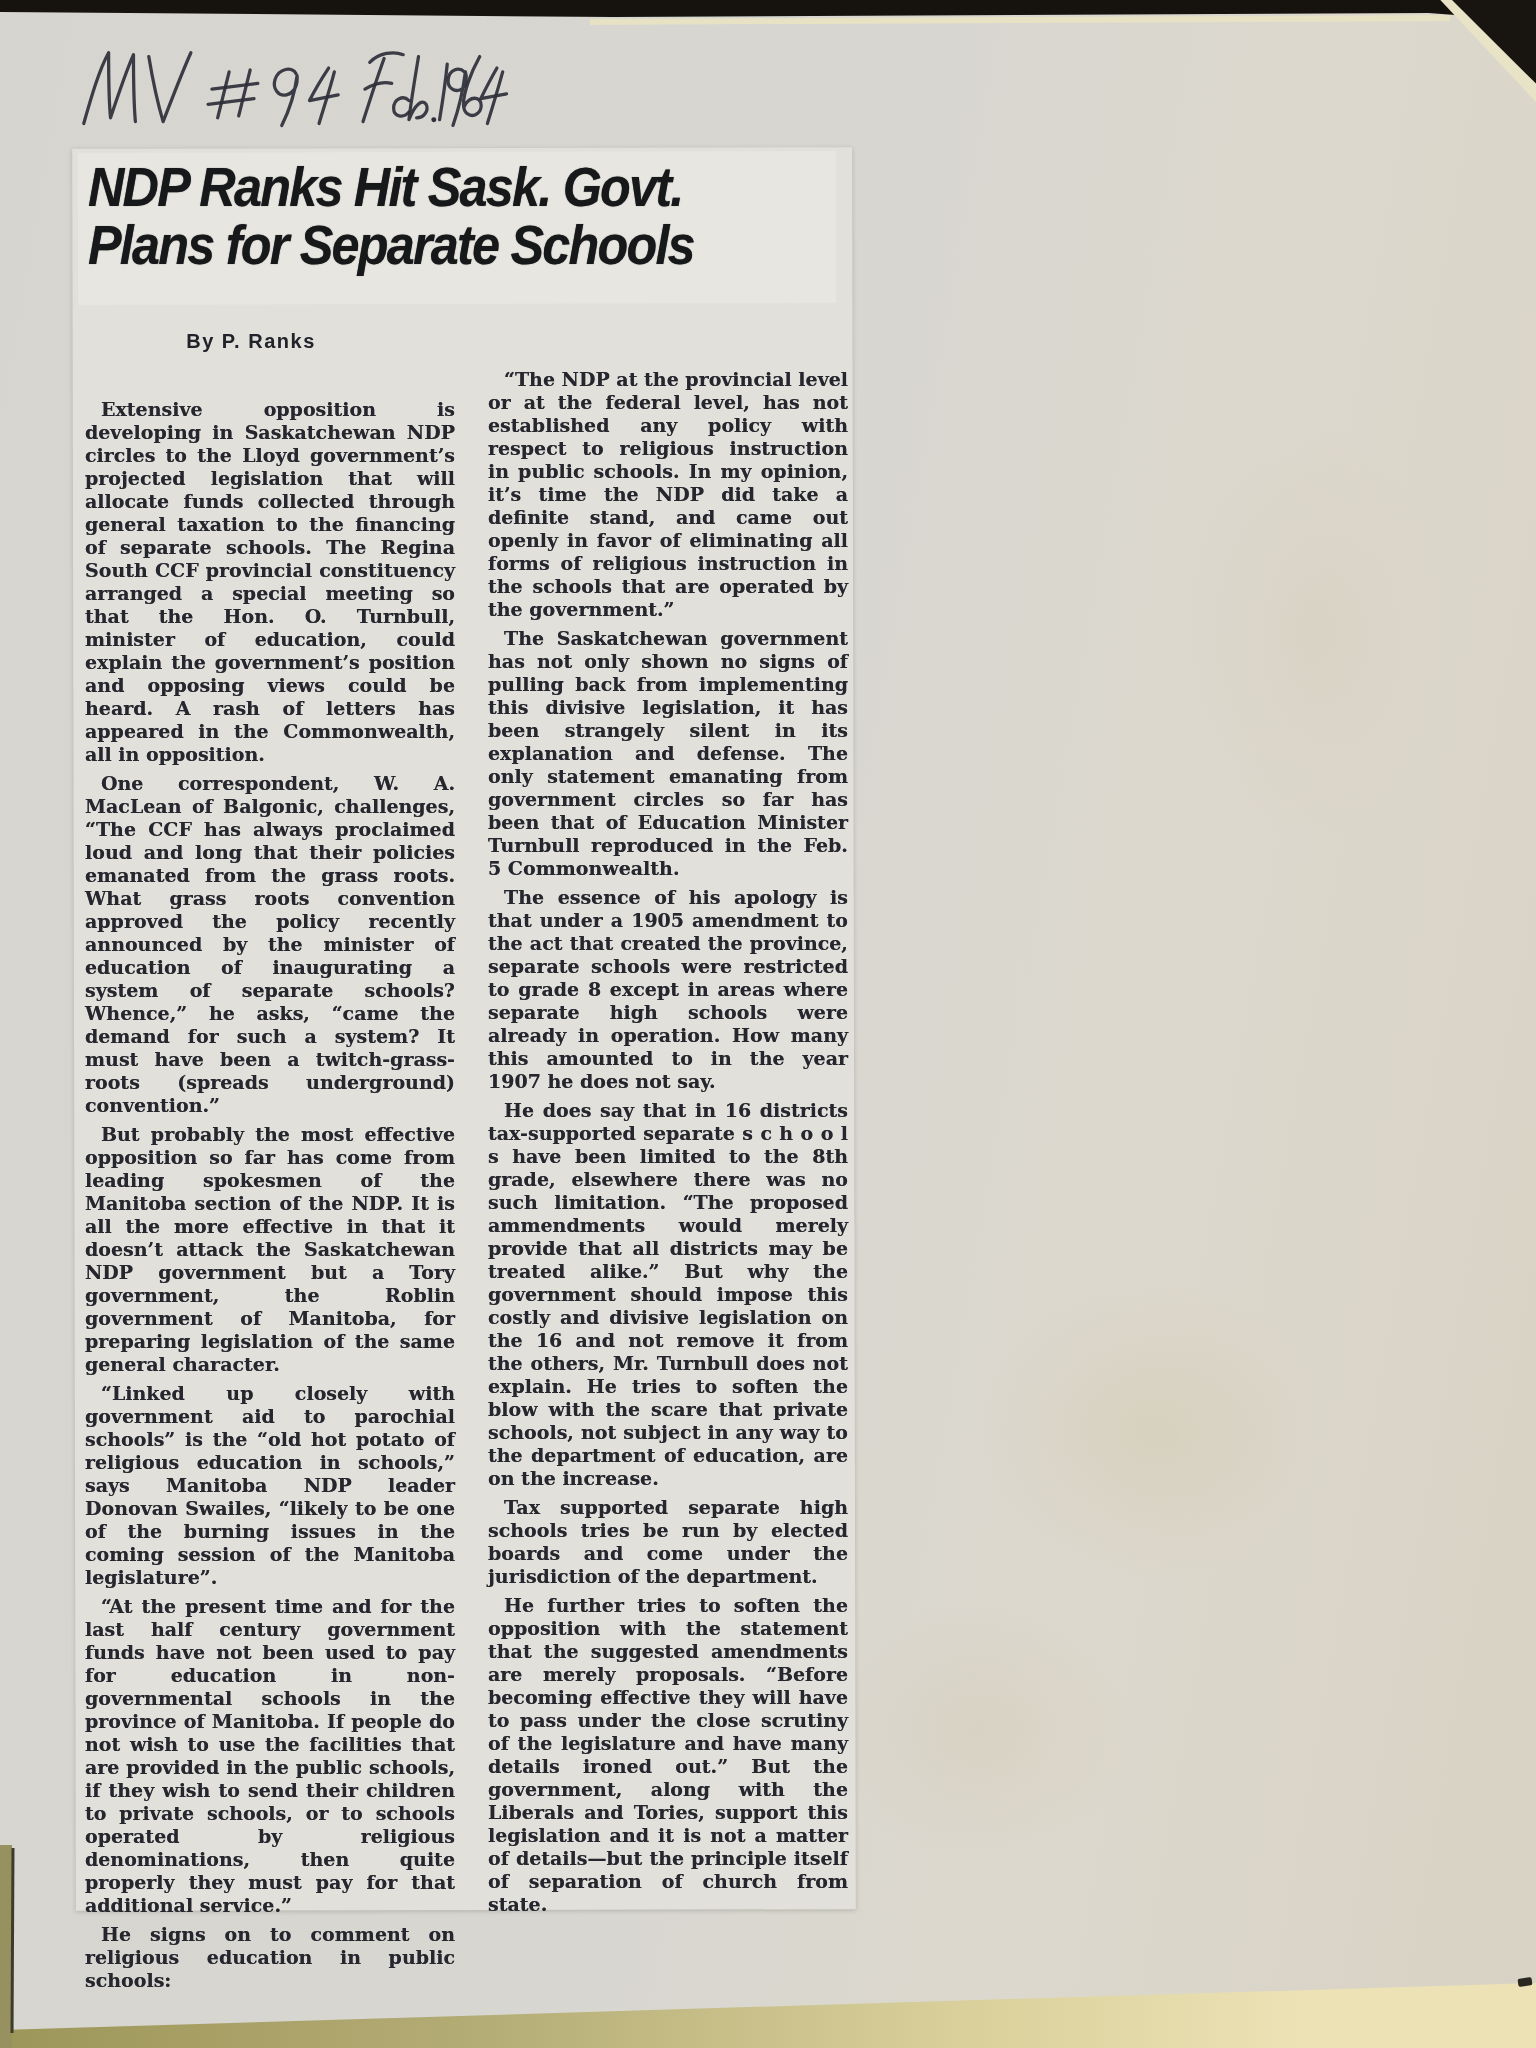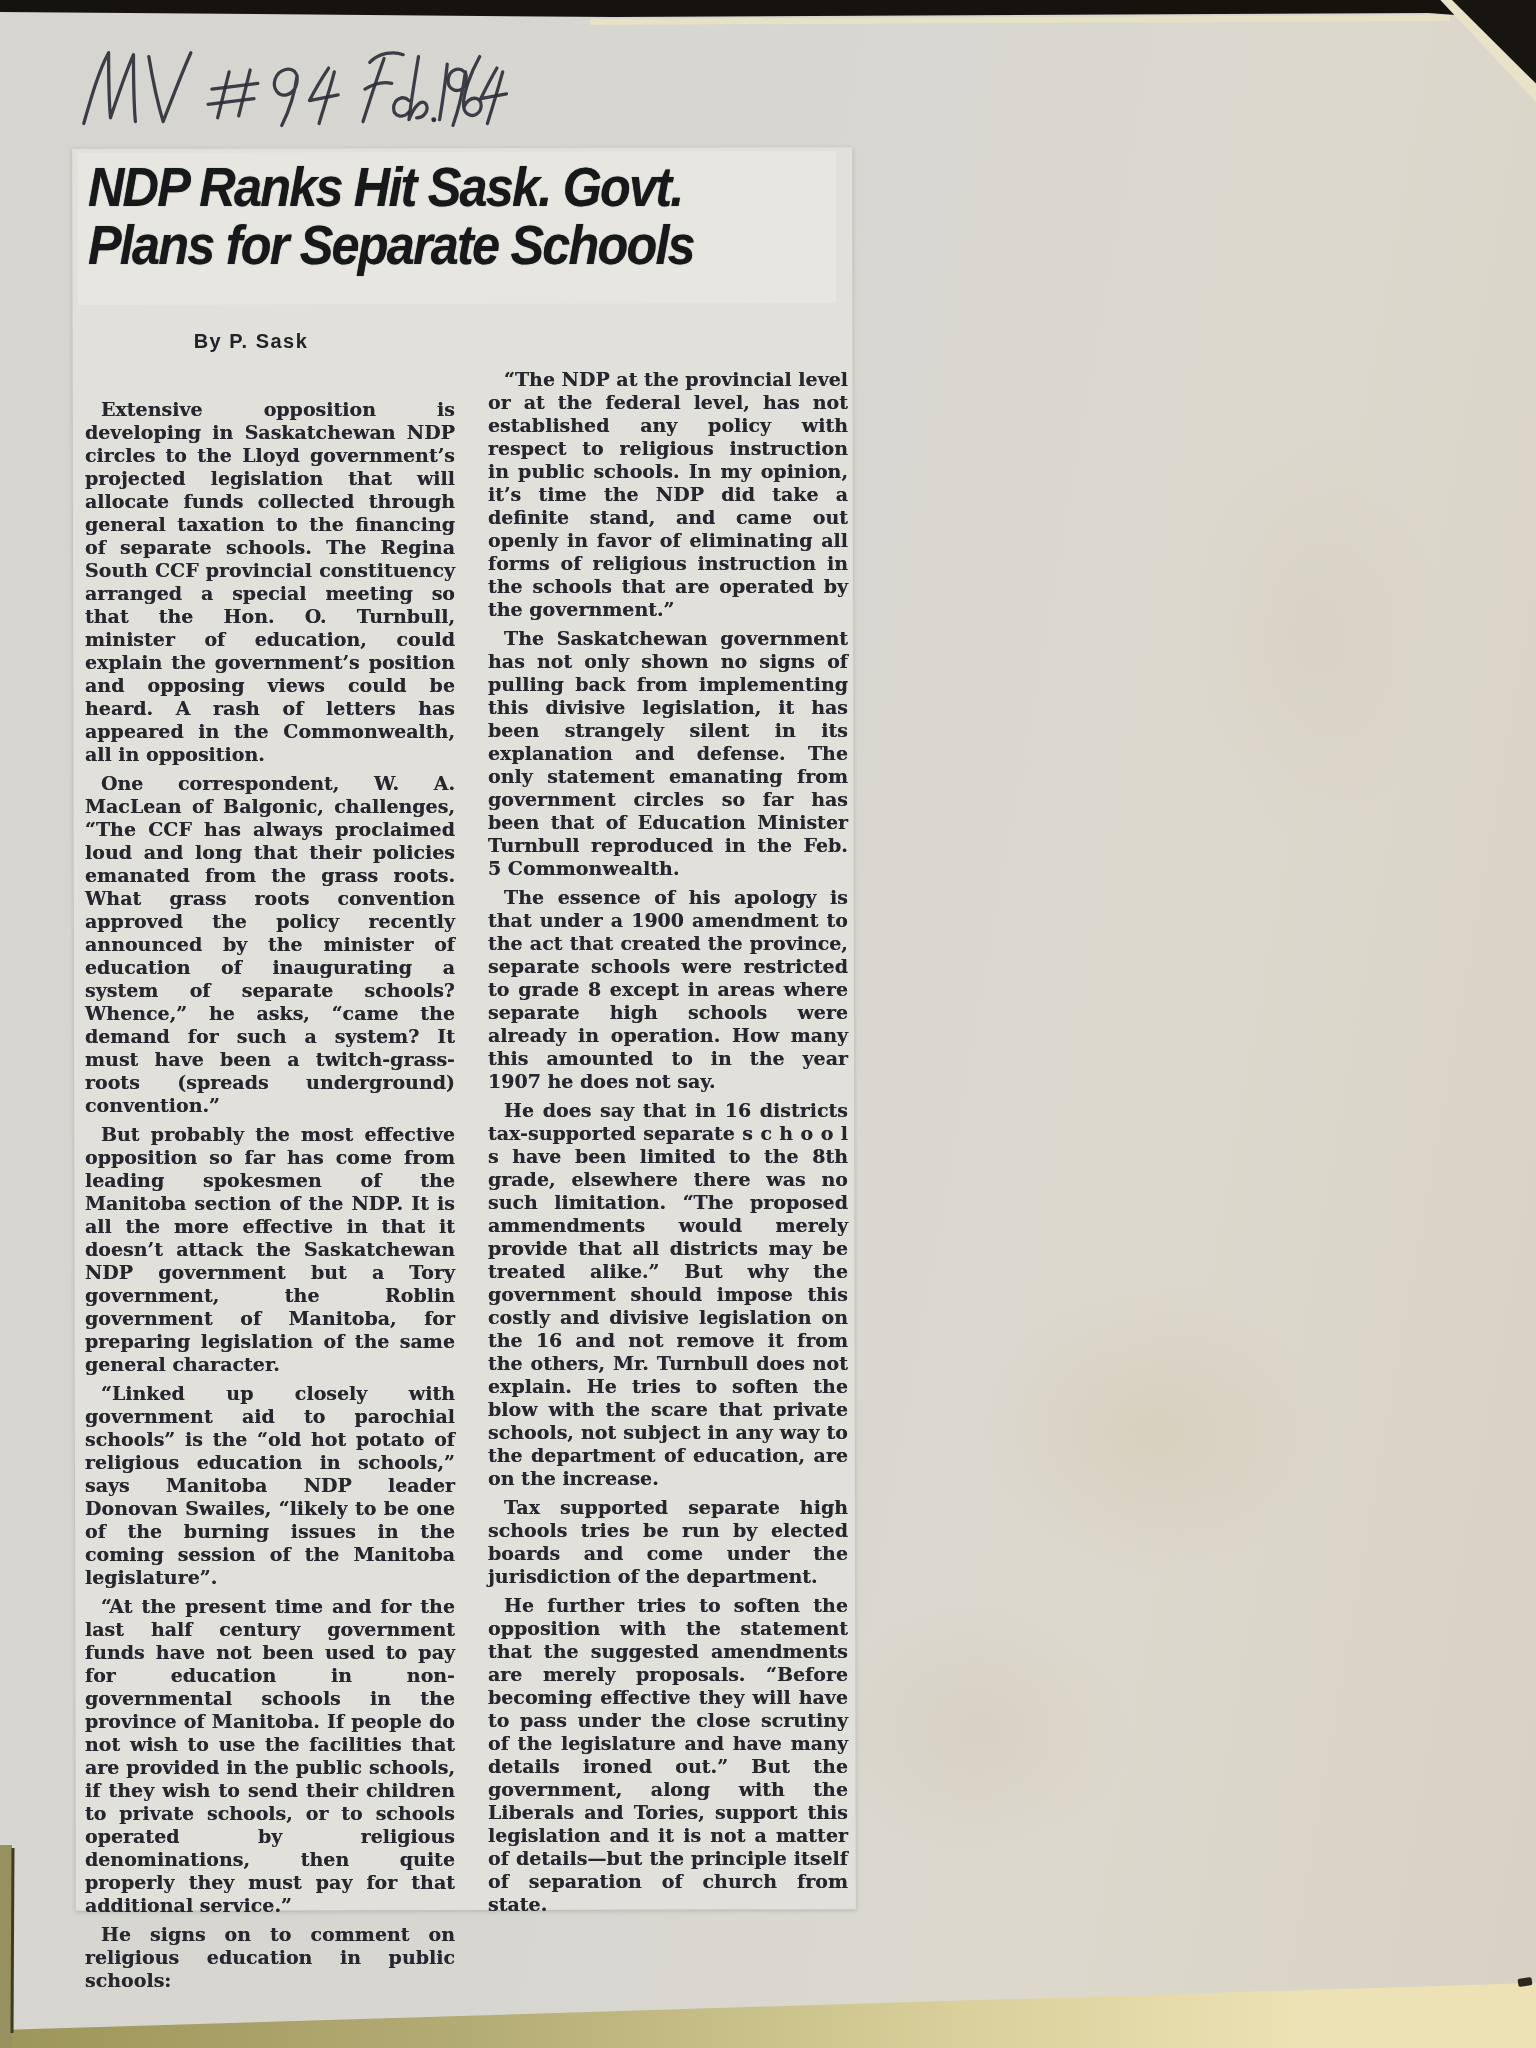--- a/index.html
+++ b/index.html
@@ -105,35 +105,35 @@
   </div>
 
   <div class="clipping-paper"></div>
   <div class="headline-paper"></div>
 
   <div class="headline">
     <div>NDP Ranks Hit Sask. Govt.</div>
     <div>Plans for Separate Schools</div>
   </div>
 
-  <div class="byline">By P. Sask</div>
+  <div class="byline">By P. Ranks</div>
 
   <div class="col col1">
     <p>Extensive opposition is developing in Saskatchewan NDP circles to the Lloyd government’s projected legislation that will allocate funds collected through general taxation to the financing of separate schools. The Regina South CCF provincial constituency arranged a special meeting so that the Hon. O. Turnbull, minister of education, could explain the government’s position and opposing views could be heard. A rash of letters has appeared in the Commonwealth, all in opposition.</p>
     <p>One correspondent, W. A. MacLean of Balgonic, challenges, “The CCF has always proclaimed loud and long that their policies emanated from the grass roots. What grass roots convention approved the policy recently announced by the minister of education of inaugurating a system of separate schools? Whence,” he asks, “came the demand for such a system? It must have been a twitch-grass-roots (spreads underground) convention.”</p>
     <p>But probably the most effective opposition so far has come from leading spokesmen of the Manitoba section of the NDP. It is all the more effective in that it doesn’t attack the Saskatchewan NDP government but a Tory government, the Roblin government of Manitoba, for preparing legislation of the same general character.</p>
     <p>“Linked up closely with government aid to parochial schools” is the “old hot potato of religious education in schools,” says Manitoba NDP leader Donovan Swailes, “likely to be one of the burning issues in the coming session of the Manitoba legislature”.</p>
     <p>“At the present time and for the last half century government funds have not been used to pay for education in non-governmental schools in the province of Manitoba. If people do not wish to use the facilities that are provided in the public schools, if they wish to send their children to private schools, or to schools operated by religious denominations, then quite properly they must pay for that additional service.”</p>
     <p>He signs on to comment on religious education in public schools:</p>
   </div>
 
   <div class="col col2">
     <p>“The NDP at the provincial level or at the federal level, has not established any policy with respect to religious instruction in public schools. In my opinion, it’s time the NDP did take a definite stand, and came out openly in favor of eliminating all forms of religious instruction in the schools that are operated by the government.”</p>
     <p>The Saskatchewan government has not only shown no signs of pulling back from implementing this divisive legislation, it has been strangely silent in its explanation and defense. The only statement emanating from government circles so far has been that of Education Minister Turnbull reproduced in the Feb. 5 Commonwealth.</p>
-    <p>The essence of his apology is that under a 1900 amendment to the act that created the province, separate schools were restricted to grade 8 except in areas where separate high schools were already in operation. How many this amounted to in the year 1907 he does not say.</p>
+    <p>The essence of his apology is that under a 1905 amendment to the act that created the province, separate schools were restricted to grade 8 except in areas where separate high schools were already in operation. How many this amounted to in the year 1907 he does not say.</p>
     <p>He does say that in 16 districts tax-supported separate s c h o o l s have been limited to the 8th grade, elsewhere there was no such limitation. “The proposed ammendments would merely provide that all districts may be treated alike.” But why the government should impose this costly and divisive legislation on the 16 and not remove it from the others, Mr. Turnbull does not explain. He tries to soften the blow with the scare that private schools, not subject in any way to the department of education, are on the increase.</p>
     <p>Tax supported separate high schools tries be run by elected boards and come under the jurisdiction of the department.</p>
     <p>He further tries to soften the opposition with the statement that the suggested amendments are merely proposals. “Before becoming effective they will have to pass under the close scrutiny of the legislature and have many details ironed out.” But the government, along with the Liberals and Tories, support this legislation and it is not a matter of details—but the principle itself of separation of church from state.</p>
   </div>
 
   <div class="top-strip"></div>
   <div class="top-edge-line"></div>
   <div class="corner-wedge-under"></div>
   <div class="corner-wedge"></div>
   <div class="bottom-band"></div>

